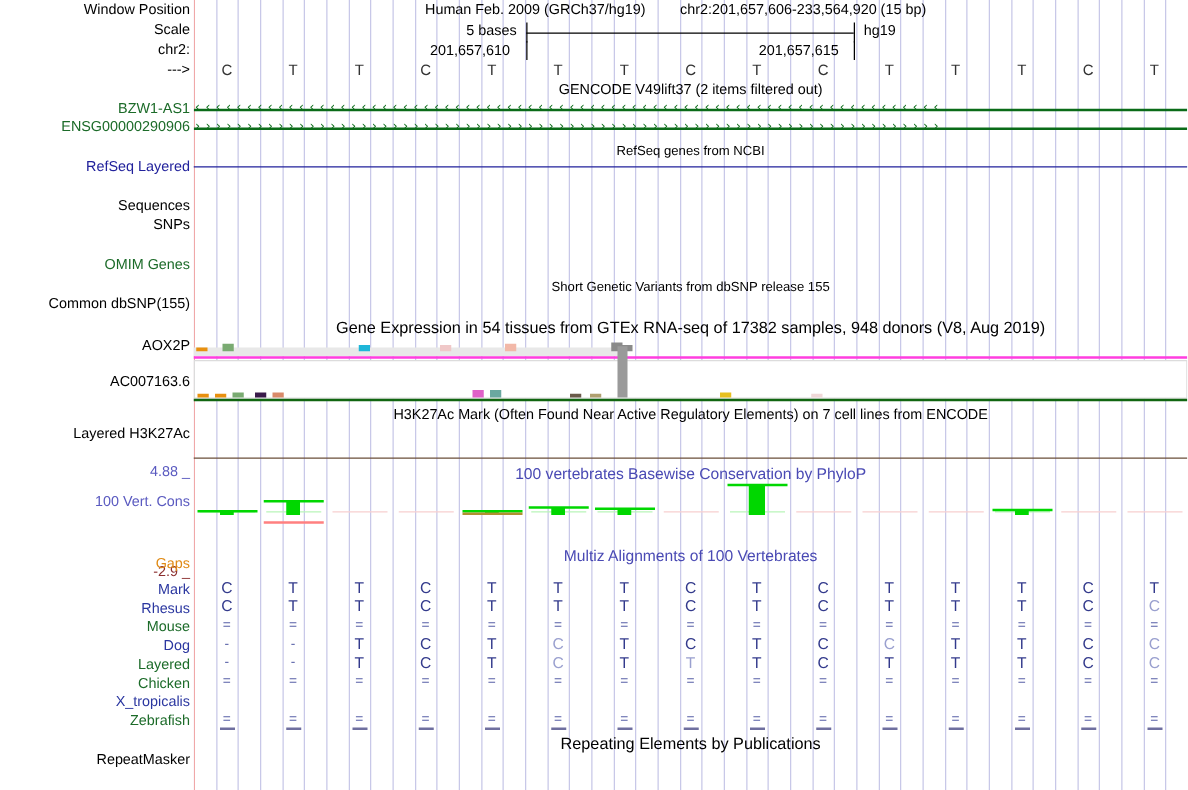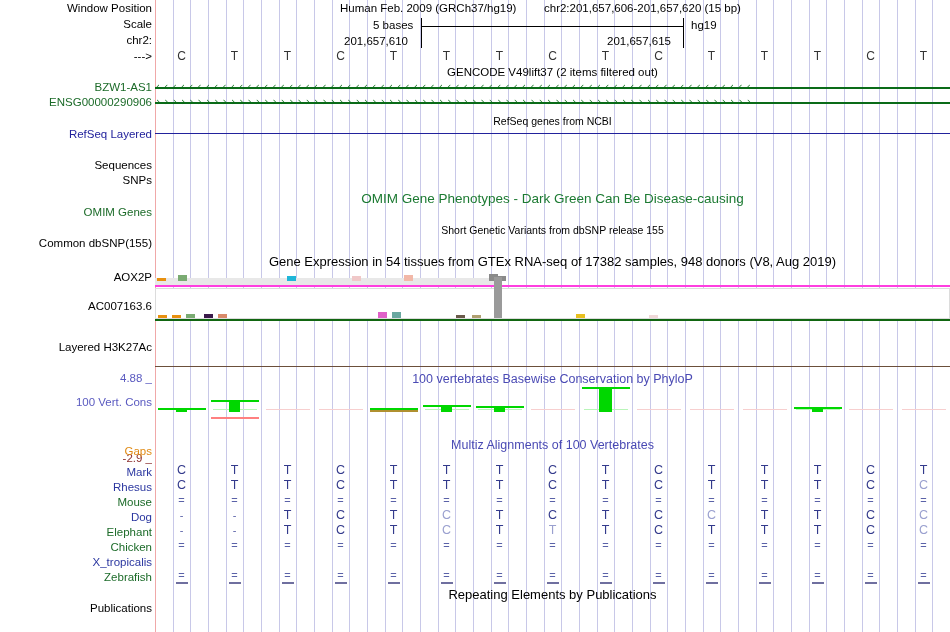--- a/index.html
+++ b/index.html
@@ -211,30 +211,30 @@
     <div class="lbl lbl-purple" style="top:372px;">4.88 _</div>
     <div class="lbl lbl-purple" style="top:396px;">100 Vert. Cons</div>
     <div class="lbl lbl-dkred" style="top:452px;">-2.9 _</div>
 
     <div class="lbl lbl-orange" style="top:445px;">Gaps</div>
 
     <div class="lbl lbl-blue" style="top:466px;">Mark</div>
     <div class="lbl lbl-blue" style="top:481px;">Rhesus</div>
     <div class="lbl lbl-green" style="top:496px;">Mouse</div>
     <div class="lbl lbl-blue" style="top:511px;">Dog</div>
-    <div class="lbl lbl-green" style="top:526px;">Elephant</div>
+    <div class="lbl lbl-green" style="top:526px;">Layered</div>
     <div class="lbl lbl-green" style="top:541px;">Chicken</div>
     <div class="lbl lbl-blue" style="top:556px;">X_tropicalis</div>
     <div class="lbl lbl-green" style="top:571px;">Zebrafish</div>
 
-    <div class="lbl" style="top:602px;">Publications</div>
+    <div class="lbl" style="top:602px;">RepeatMasker</div>
   </div>
 
   <div class="hdr" style="left:340px; top:2px;">Human Feb. 2009 (GRCh37/hg19)</div>
-  <div class="hdr" style="left:544px; top:2px;">chr2:201,657,606-201,657,620 (15 bp)</div>
+  <div class="hdr" style="left:544px; top:2px;">chr2:201,657,606-233,564,920 (15 bp)</div>
 
   <div class="hdr" style="left:373px; top:19px;">5 bases</div>
   <div class="scalebar-line" style="left:421px; top:26px; width:262px;"></div>
   <div class="scalebar-tick" style="left:421px; top:18px; height:16px;"></div>
   <div class="scalebar-tick" style="left:683px; top:18px; height:16px;"></div>
   <div class="hdr" style="left:691px; top:19px;">hg19</div>
 
   <div class="hdr" style="left:344px; top:35px;">201,657,610</div>
   <div class="pos-tick" style="left:421px; top:33px; height:15px;"></div>
   <div class="hdr" style="left:607px; top:35px;">201,657,615</div>
@@ -266,21 +266,20 @@
   </div>
   <div class="generow" style="top:97px;">
     <div class="geneline"></div>
     <div class="arrows" id="arrows-right">››››››››››››››››››››››››››››››››››››››››››››››››››››››››››››››››››››››››</div>
   </div>
 
   <div class="ctitle ct-small" style="top:115px;">RefSeq genes from NCBI</div>
   <div class="hrule" style="top:133px; background:#22229c; height:1px;"></div>
 
 
-  <div class="ctitle ct-green" style="top:191px;">OMIM Gene Phenotypes - Dark Green Can Be Disease-causing</div>
 
   <div class="ctitle ct-small" style="top:224px;">Short Genetic Variants from dbSNP release 155</div>
 
   <div class="ctitle ct-big" style="top:254px;">Gene Expression in 54 tissues from GTEx RNA-seq of 17382 samples, 948 donors (V8, Aug 2019)</div>
 
   <div id="gtex-top">
       <div style="position: absolute; left: 155px; top: 278px; width: 340px; height: 7px; background: rgb(232, 232, 232);"></div>
       <div class="gtexbar" style="left: 157px; top: 278px; width: 9px; height: 3px; background: rgb(232, 144, 15);"></div>
       <div class="gtexbar" style="left: 178px; top: 275px; width: 9px; height: 6px; background: rgb(122, 171, 114);"></div>
       <div class="gtexbar" style="left: 287px; top: 276px; width: 9px; height: 5px; background: rgb(31, 182, 216);"></div>
@@ -302,20 +301,21 @@
         <div class="gtexbar" style="left: 236px; top: 23px; width: 9px; height: 6px; background: rgb(106, 168, 160);"></div>
         <div class="gtexbar" style="left: 300px; top: 26px; width: 9px; height: 3px; background: rgb(106, 90, 74);"></div>
         <div class="gtexbar" style="left: 316px; top: 26px; width: 9px; height: 3px; background: rgb(176, 160, 112);"></div>
         <div class="gtexbar" style="left: 420px; top: 25px; width: 9px; height: 4px; background: rgb(232, 192, 32);"></div>
         <div class="gtexbar" style="left: 493px; top: 26px; width: 9px; height: 3px; background: rgb(240, 216, 216);"></div>
         <div class="gtexbar" style="left: 338px; top: -12px; width: 8px; height: 41px; background: rgb(154, 154, 154);"></div>
       </div>
   </div>
   <div class="gtex-baseline" style="top:319px; background:#116611;"></div>
 
+  <div class="ctitle ct-mid" style="top:326px;">H3K27Ac Mark (Often Found Near Active Regulatory Elements) on 7 cell lines from ENCODE</div>
   <div class="hrule" style="top:366px; background:#6b4f3a;"></div>
 
   <div class="ctitle ct-blue" style="top:372px;">100 vertebrates Basewise Conservation by PhyloP</div>
   <div id="cons-area">
       <div class="consline" style="left: 159.5px; top: 409px; width: 44px; background: rgb(185, 245, 185);"></div>
       <div class="consbar" style="left: 176px; top: 409px; width: 11px; height: 3px;"></div>
       <div class="consline" style="left: 157.5px; top: 408px; width: 48px; background: rgb(0, 215, 0); height: 2px;"></div>
       <div class="consline" style="left: 212.5px; top: 409px; width: 44px; background: rgb(185, 245, 185);"></div>
       <div class="consbar" style="left: 229px; top: 401px; width: 11px; height: 11px;"></div>
       <div class="consline" style="left: 210.5px; top: 400px; width: 48px; background: rgb(0, 215, 0); height: 2px;"></div>

